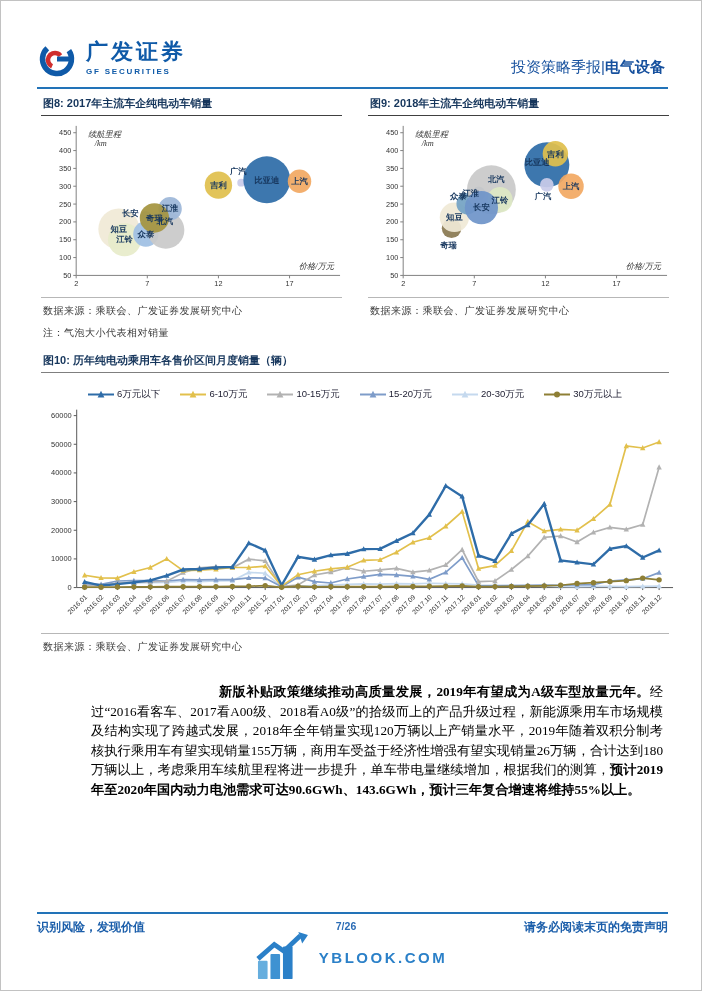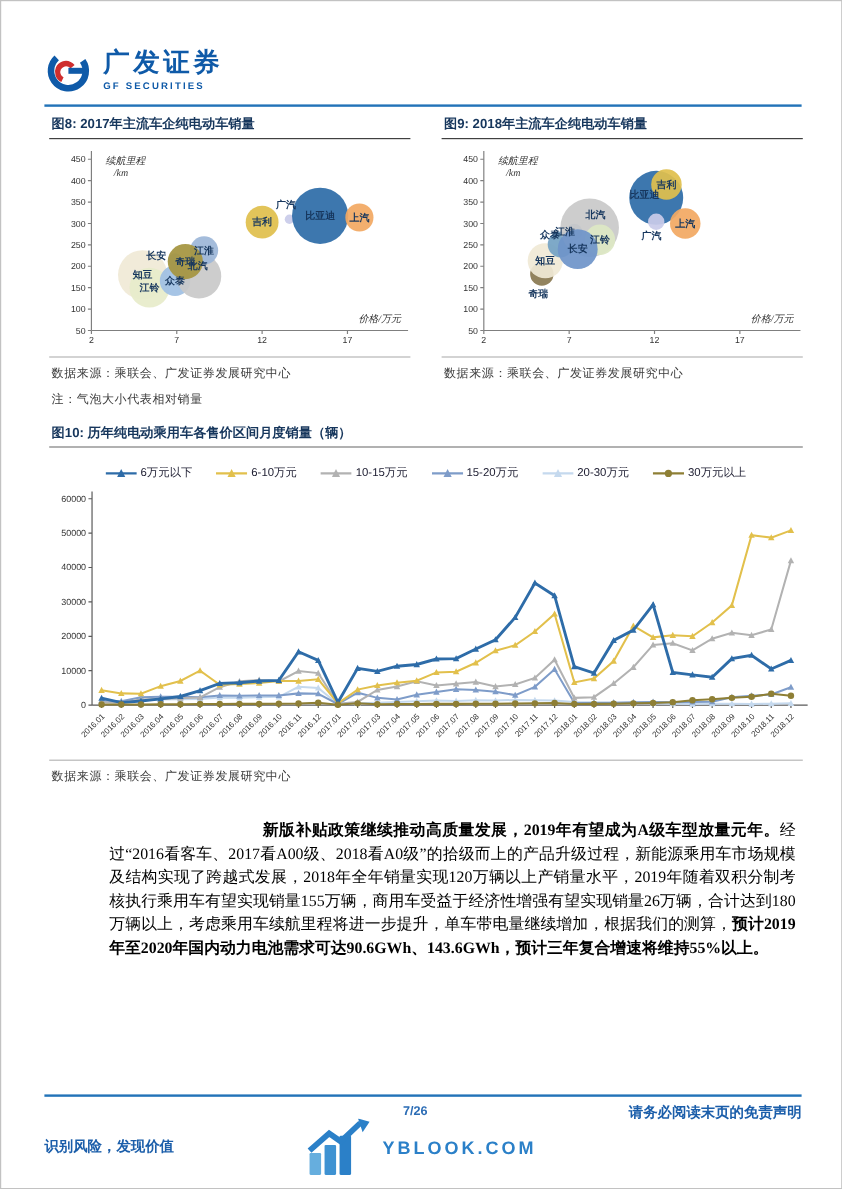--- a/index.html
+++ b/index.html
@@ -31,21 +31,21 @@
   .tick{font-family:"Liberation Sans",sans-serif;font-size:7.5px;fill:#333;}
   .xlab{font-family:"Liberation Sans",sans-serif;font-size:6.8px;fill:#333;}
   .axis-cn{font-family:"Liberation Serif",serif;font-size:8.5px;fill:#333;font-style:italic;}
   .bubble-label{font-family:"Liberation Serif",serif;font-size:8.5px;font-weight:bold;fill:#17375e;}
   
   .body-par{position:absolute;top:668px;left:90px;width:572px;font-family:"Liberation Serif",serif;
             font-size:13.2px;line-height:19.5px;text-align:justify;text-indent:128px;color:#000;}
   .body-par b{font-weight:bold;}
   
   .footer-rule{position:absolute;top:911px;left:36px;right:33px;height:2px;background:#2273b8;}
-  .footer-left{position:absolute;top:918px;left:36px;font-size:12px;color:#1b5eaa;font-weight:600;margin-top:28px;}
+  .footer-left{position:absolute;top:918px;left:36px;font-size:12px;color:#1b5eaa;font-weight:600;}
   .footer-right{position:absolute;top:918px;right:33px;font-size:12px;color:#1b5eaa;font-weight:600;}
   .pageno{position:absolute;top:919px;left:0;right:10px;text-align:center;font-size:10.5px;color:#2b6cb5;font-weight:bold;}
   .watermark{position:absolute;top:931px;left:0;right:0;display:flex;justify-content:center;align-items:center;gap:10px;}
   .wm-cn{font-size:30px;font-weight:bold;color:#1c5fa8;letter-spacing:6px;line-height:30px;}
   .wm-en{font-size:15px;font-weight:bold;color:#2b80c8;letter-spacing:2.5px;margin-top:1px;}
 </style>
 </head>
 <body>
 
 <div class="page">
@@ -54,20 +54,21 @@
     <svg width="40" height="40" viewBox="0 0 40 40">
       <circle cx="20" cy="20" r="14.5" fill="none" stroke="#0f5aa8" stroke-width="5.5" stroke-dasharray="66 32" transform="rotate(-35 20 20)"></circle>
       <circle cx="18" cy="21" r="7" fill="none" stroke="#cf2e2e" stroke-width="4.5" stroke-dasharray="25 20" transform="rotate(115 18 21)"></circle>
       <rect x="20" y="17.5" width="13" height="5" fill="#0f5aa8"></rect>
     </svg>
     <div>
       <div class="brand-cn">广发证券</div>
       <div class="brand-en">GF SECURITIES</div>
     </div>
   </div>
+  <div class="header-right"><span>投资策略季报</span><span>|</span><span class="sector">电气设备</span></div>
   <div class="header-rule"></div>
 
   <div class="figures-row">
     <div class="fig-panel">
       <div class="fig-title">图8: 2017年主流车企纯电动车销量</div>
       <svg class="bubble" id="fig8-svg" viewBox="0 0 308 176">
           <line x1="36" y1="5" x2="36" y2="158" stroke="#7f7f7f" stroke-width="1"></line>
           <line x1="36" y1="158" x2="306" y2="158" stroke="#7f7f7f" stroke-width="1"></line>
           <line x1="33" y1="158" x2="36" y2="158" stroke="#7f7f7f"></line>
           <text x="31" y="160.6" text-anchor="end" class="tick">50</text>

